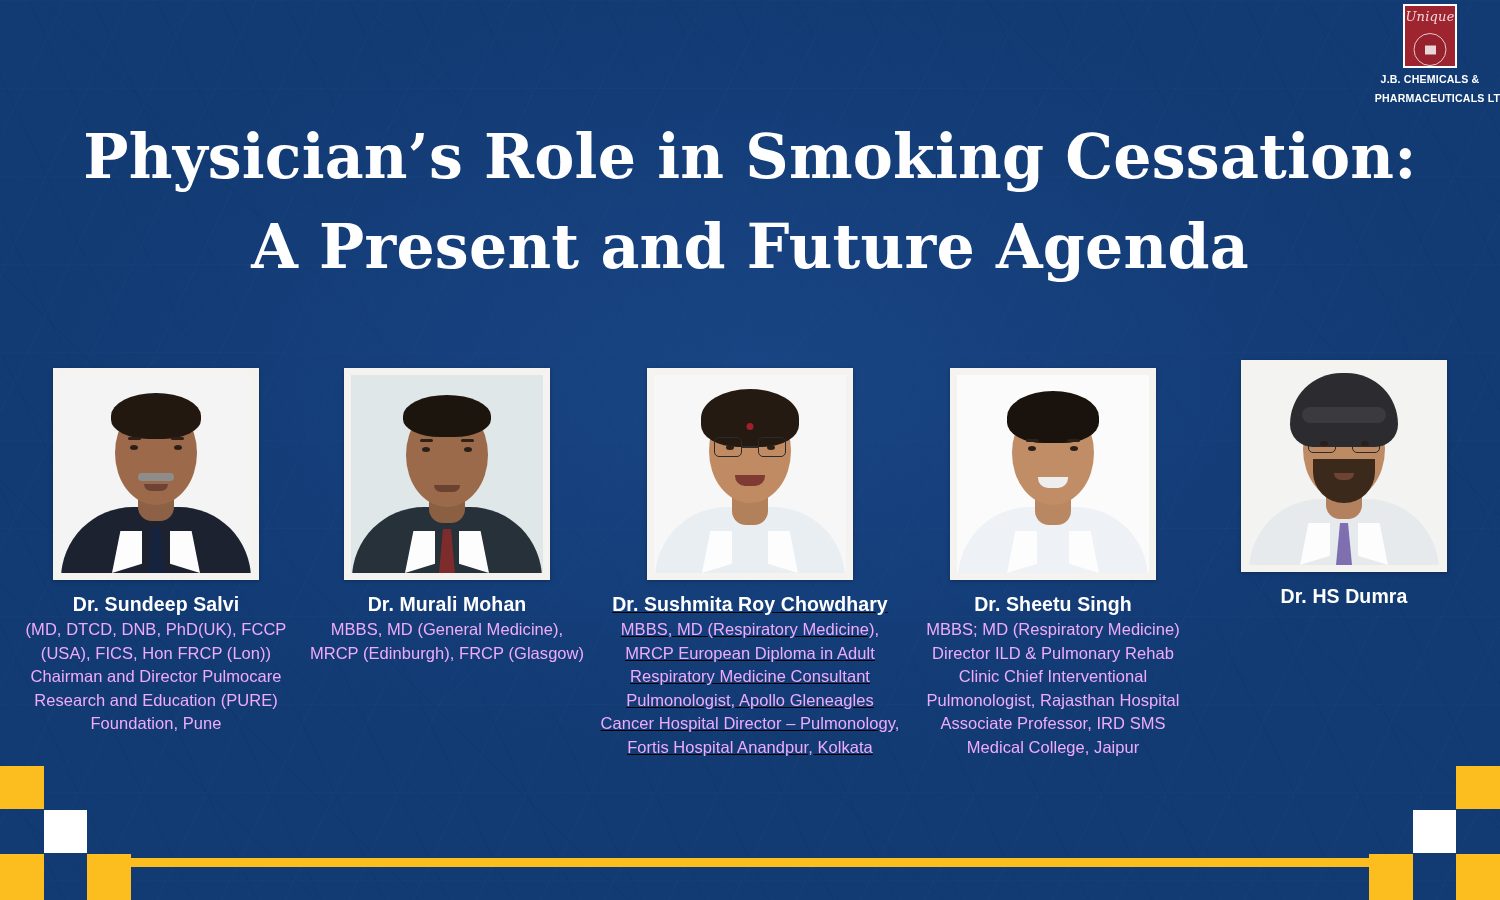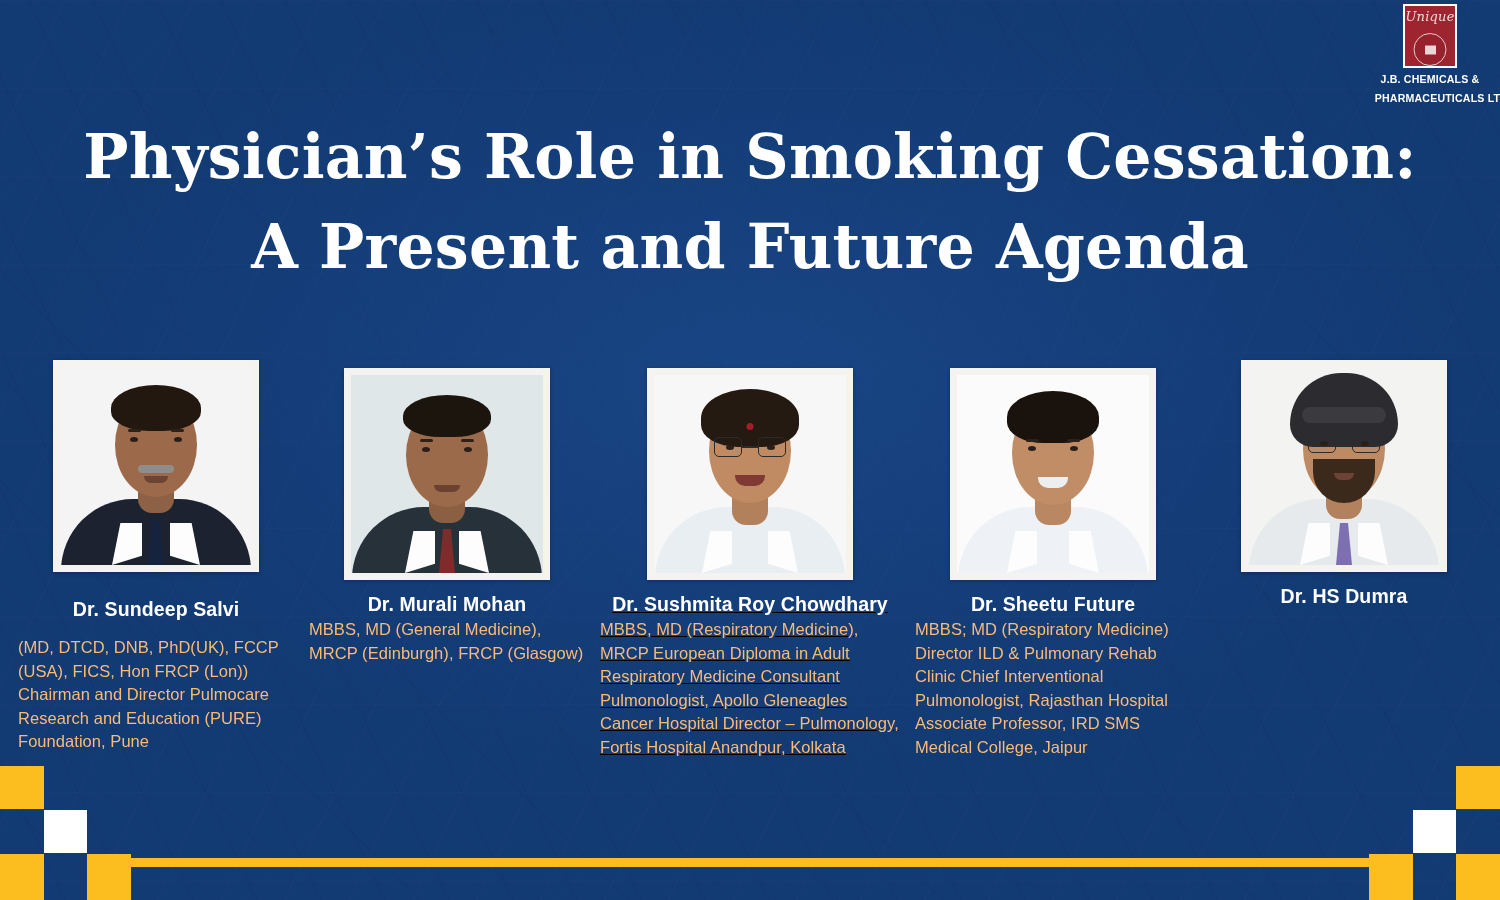--- a/index.html
+++ b/index.html
@@ -334,22 +334,22 @@
     color: #ffffff;
     text-align: center;
     letter-spacing: 0.1px;
   }
   .sp-desc {
     margin-top: 2px;
     font-family: "Liberation Sans", sans-serif;
     font-weight: normal;
     font-size: 16.5px;
     line-height: 23.6px;
-    color: #fdba74;
-    text-align: left;
+    color: #f0abfc;
+    text-align: center;
     letter-spacing: 0.05px;
   }
 
   
   .deco { position: absolute; z-index: 4; }
   .deco.sq { }
   .bracket {
     position: absolute;
     left: 90px;
     right: 90px;
@@ -380,21 +380,21 @@
     <div class="logo-name">PHARMACEUTICALS LTD.</div>
   </div>
 
   <div class="title-wrap">
     <div class="title-line">Physician’s Role in Smoking Cessation:</div>
     <div class="title-line">A Present and Future Agenda</div>
   </div>
 
   <div class="speakers">
 
-    <div class="speaker" style="margin-top:0;gap:13px;">
+    <div class="speaker" style="margin-top:8px;">
       <div class="photo-frame">
         <div class="photo-inner">
           <div class="portrait">
             <div class="p-bg"></div>
             <div class="p-shoulders" style="background:#1d2230;"></div>
             <div class="p-collar-l" style="left:50%;margin-left:-44px;bottom:0;"></div>
             <div class="p-collar-r" style="left:50%;margin-left:14px;bottom:0;"></div>
             <div class="p-tie" style="bottom:0;height:46px;background:#15233f;"></div>
             <div class="p-neck" style="top:112px;background:#8d6145;"></div>
             <div class="p-head" style="top:26px;background:#9c6a4b;"></div>
@@ -483,21 +483,21 @@
             <div class="p-eye" style="left:50%;margin-left:-25px;top:71px;"></div>
             <div class="p-eye" style="left:50%;margin-left:17px;top:71px;"></div>
             <div class="p-mouth" style="top:102px;width:30px;height:11px;background:#eeeeee;"></div>
             <div class="p-collar-l" style="left:50%;margin-left:-46px;bottom:0;"></div>
             <div class="p-collar-r" style="left:50%;margin-left:16px;bottom:0;"></div>
           </div>
           <div class="wm tr">CANVA STOCK</div>
           <div class="wm bl">CANVA STOCK</div>
         </div>
       </div>
-      <div class="sp-name">Dr. Sheetu Future</div>
+      <div class="sp-name">Dr. Sheetu Singh</div>
       <div class="sp-desc">MBBS; MD (Respiratory Medicine) Director ILD &amp; Pulmonary Rehab Clinic Chief Interventional Pulmonologist, Rajasthan Hospital Associate Professor, IRD SMS Medical College, Jaipur</div>
     </div>
 
     <div class="speaker" style="margin-top:0;">
       <div class="photo-frame">
         <div class="photo-inner">
           <div class="portrait">
             <div class="p-bg" style="background:#f3f3f1;"></div>
             <div class="p-shoulders" style="background:#e6eaec;"></div>
             <div class="p-neck" style="top:118px;background:#b3815d;"></div>

